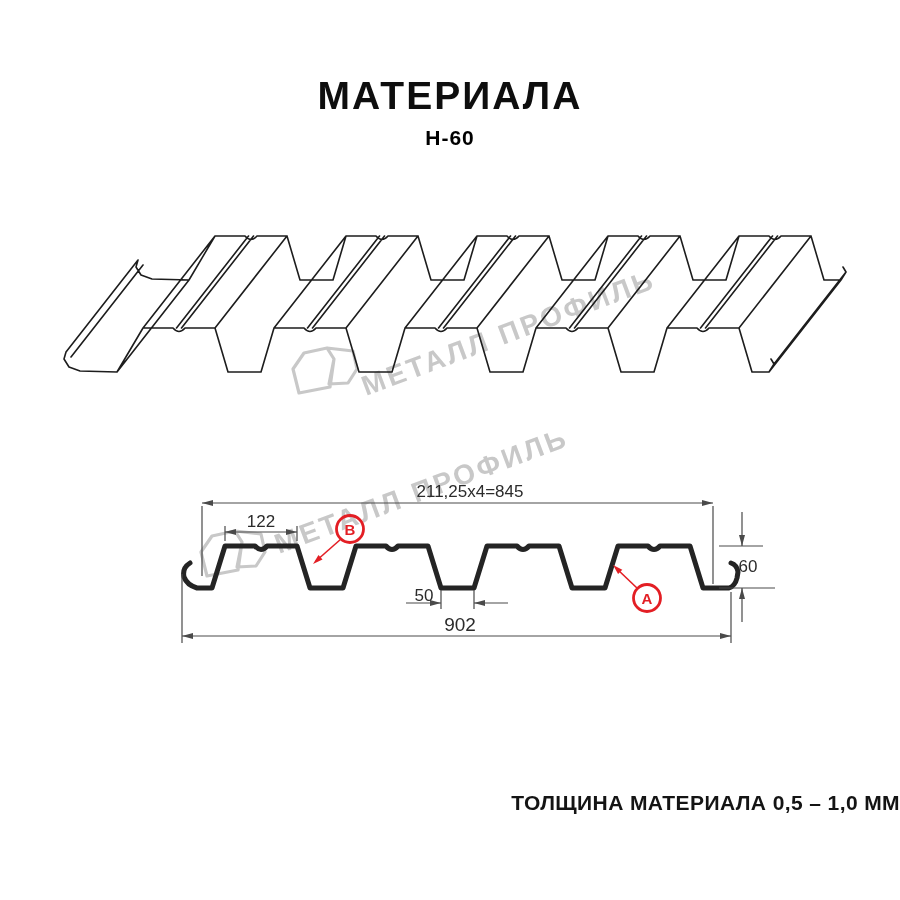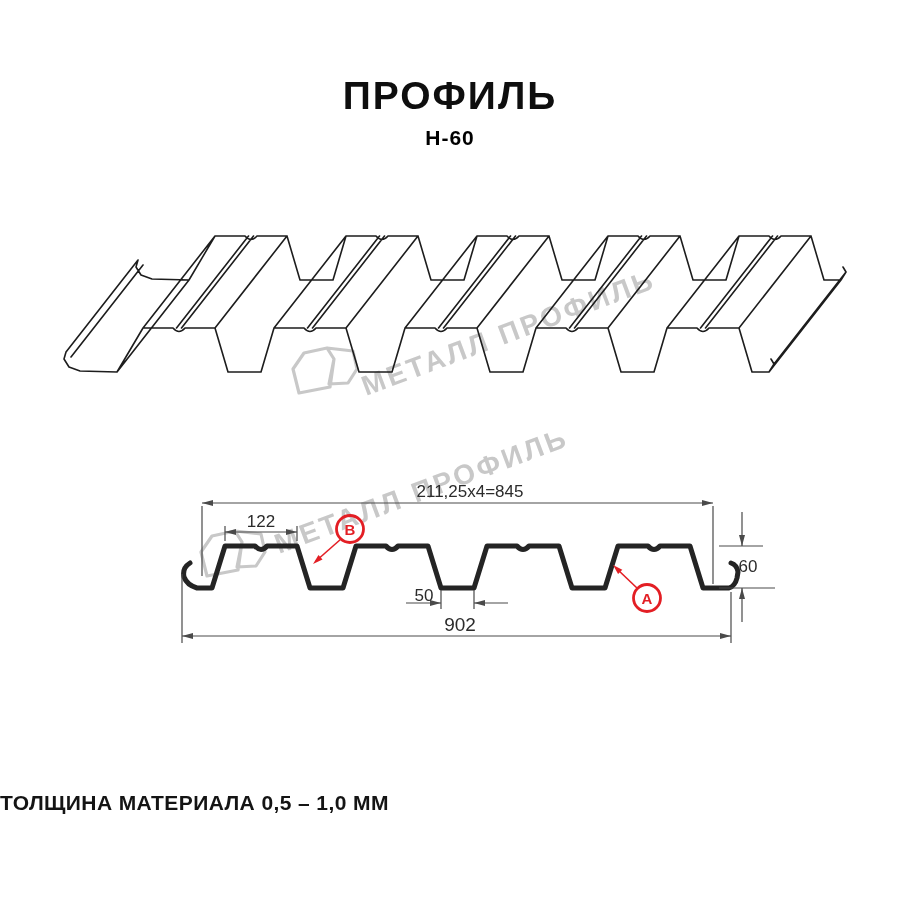--- a/index.html
+++ b/index.html
@@ -2,35 +2,35 @@
 <html><head>
 <meta charset="utf-8">
 <style>
   html,body{margin:0;padding:0;background:#ffffff;}
   .page{position:relative;width:900px;height:900px;background:#ffffff;overflow:hidden;
         font-family:"Liberation Sans",sans-serif;}
   .title{position:absolute;top:74px;left:0;width:100%;text-align:center;
          font-size:39px;font-weight:bold;letter-spacing:2px;color:#0e0e0e;}
   .subtitle{position:absolute;top:126px;left:0;width:100%;text-align:center;
          font-size:21px;font-weight:bold;letter-spacing:1px;color:#000000;}
-  .footer{position:absolute;top:791px;left:0;width:100%;text-align:left;
+  .footer{position:absolute;top:791px;left:0;width:100%;text-align:right;
          font-size:21px;font-weight:bold;letter-spacing:.4px;color:#141414;}
   svg#scene{position:absolute;left:0;top:0;}
   .dimtxt{font-family:"Liberation Sans",sans-serif;font-size:17px;fill:#2b2b2b;}
   .dimtxt.big{font-size:19px;}
   .calltxt{font-family:"Liberation Sans",sans-serif;font-size:15px;font-weight:bold;fill:#e31e24;}
   .wmtxt{font-family:"Liberation Sans",sans-serif;font-size:28px;font-weight:bold;
          letter-spacing:3px;fill:#c8c8c8;}
 </style>
 </head>
 <body>
 
 <div class="page">
 
-  <div class="title">ПРОФИЛЬ</div>
+  <div class="title">МАТЕРИАЛА</div>
   <div class="subtitle">Н-60</div>
 
   <svg id="scene" width="900" height="900" viewBox="0 0 900 900">
 
     <g>
       <g transform="translate(280,340)">
         <path d="M13,29 L24,13 L47,8 L54,19 L50,47 L19,53 Z M47,8 L73,11 L77,29 L68,43 L49,44 L54,19" fill="none" stroke="#c8c8c8" stroke-width="3.2" stroke-linejoin="round"></path>
       </g>
       <text class="wmtxt" transform="translate(366,396) rotate(-20.5)">МЕТАЛЛ ПРОФИЛЬ</text>
     </g>

